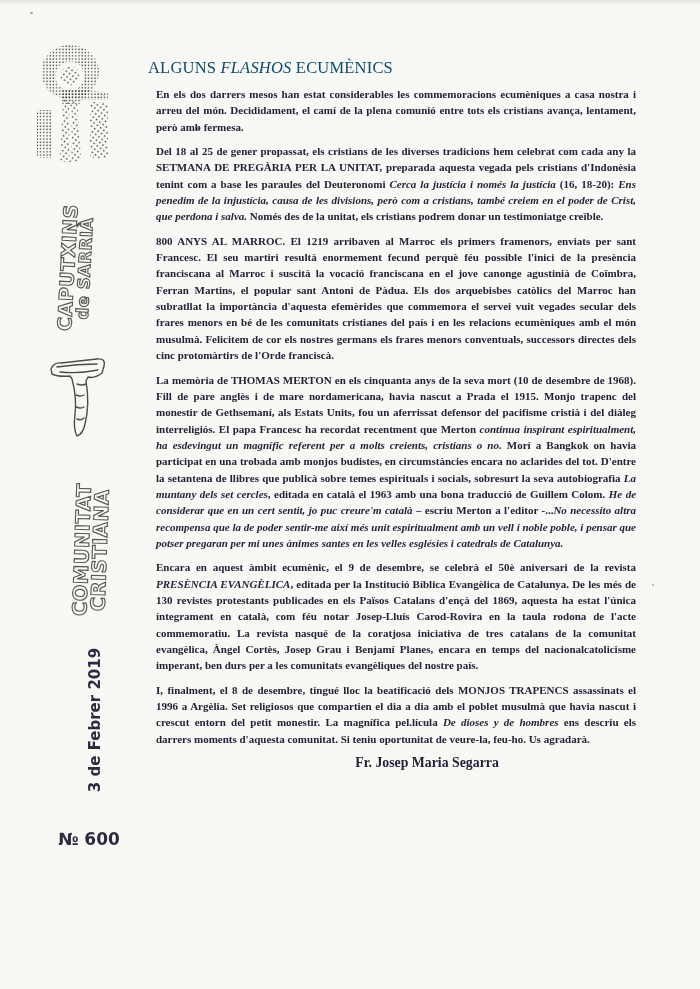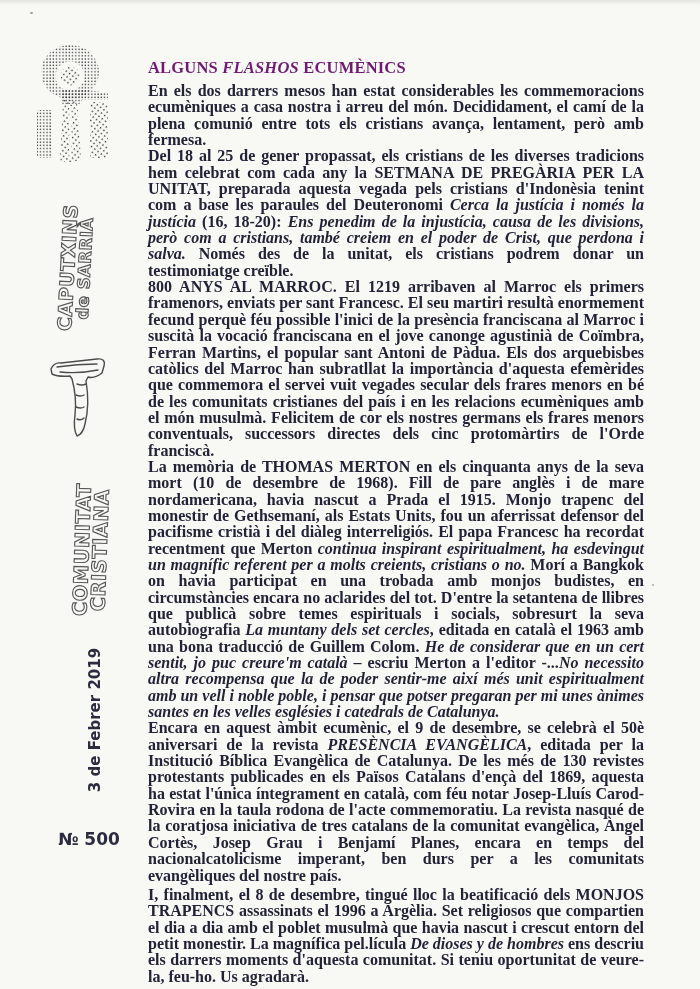--- a/index.html
+++ b/index.html
@@ -4,22 +4,22 @@
 <style>
   html,body{margin:0;padding:0;overflow:hidden;background:#ffffff;}
   .page{position:relative;width:700px;height:989px;background:#f8f8f4;
         font-family:"Liberation Serif",serif;overflow:hidden;}
   .scan-edge-top{position:absolute;top:0;left:0;width:700px;height:5px;
         background:linear-gradient(#e4e3df,rgba(248,248,244,0));}
   .speck{position:absolute;border-radius:50%;}
 
   
   .article{position:absolute;left:148px;top:58px;width:496px;color:#232338;}
-  .title{margin:0 0 5px 0;font-size:16.5px;font-weight:bold;letter-spacing:.2px;color:#701a75;}
-  .para{margin:0;font-size:16px;font-weight:bold;line-height:16.35px;
+  .title{margin:0 0 5px 0;font-size:16.5px;font-weight:normal;letter-spacing:.2px;color:#0c4a6e;}
+  .para{margin:8px;font-size:11px;font-weight:bold;line-height:16.35px;
         text-align:justify;text-justify:inter-word;}
   .para-final{margin-top:3px;}
   .run-normal{font-style:normal;}
   .run-italic{font-style:italic;}
   .signature{margin-top:6px;padding-left:62px;text-align:center;
         font-size:13.8px;font-weight:bold;color:#232338;}
 
   
   .sidebar{position:absolute;left:0;top:0;width:148px;height:989px;}
   .vwrap{position:absolute;transform:translate(-50%,-50%) rotate(-90deg);
@@ -90,21 +90,21 @@
       </g>
     </svg>
 
     <div class="vwrap comunitat">
       <div class="bubble l1">COMUNITAT</div>
       <div class="bubble l2">CRISTIANA</div>
     </div>
 
     <div class="date-v">3 de Febrer 2019</div>
 
-    <div class="issue">№ 500</div>
+    <div class="issue">№ 600</div>
   </div>
 
   <div class="article">
     <h1 class="title"><span class="run-normal">ALGUNS </span><span class="run-italic">FLASHOS</span><span class="run-normal"> ECUMÈNICS</span></h1>
     <p class="para"><span class="run-normal">En els dos darrers mesos han estat considerables les commemoracions ecumèniques a casa nostra i arreu del món. Decididament, el camí de la plena comunió entre tots els cristians avança, lentament, però amb fermesa.</span></p>
     <p class="para"><span class="run-normal">Del 18 al 25 de gener propassat, els cristians de les diverses tradicions hem celebrat com cada any la SETMANA DE PREGÀRIA PER LA UNITAT, preparada aquesta vegada pels cristians d'Indonèsia tenint com a base les paraules del Deuteronomi </span><span class="run-italic">Cerca la justícia i només la justícia</span><span class="run-normal"> (16, 18-20): </span><span class="run-italic">Ens penedim de la injustícia, causa de les divisions, però com a cristians, també creiem en el poder de Crist, que perdona i salva.</span><span class="run-normal"> Només des de la unitat, els cristians podrem donar un testimoniatge creïble.</span></p>
     <p class="para"><span class="run-normal">800 ANYS AL MARROC. El 1219 arribaven al Marroc els primers framenors, enviats per sant Francesc. El seu martiri resultà enormement fecund perquè féu possible l'inici de la presència franciscana al Marroc i suscità la vocació franciscana en el jove canonge agustinià de Coïmbra, Ferran Martins, el popular sant Antoni de Pàdua. Els dos arquebisbes catòlics del Marroc han subratllat la importància d'aquesta efemèrides que commemora el servei vuit vegades secular dels frares menors en bé de les comunitats cristianes del país i en les relacions ecumèniques amb el món musulmà. Felicitem de cor els nostres germans els frares menors conventuals, successors directes dels cinc protomàrtirs de l'Orde franciscà.</span></p>
     <p class="para"><span class="run-normal">La memòria de THOMAS MERTON en els cinquanta anys de la seva mort (10 de desembre de 1968). Fill de pare anglès i de mare nordamericana, havia nascut a Prada el 1915. Monjo trapenc del monestir de Gethsemaní, als Estats Units, fou un aferrissat defensor del pacifisme cristià i del diàleg interreligiós. El papa Francesc ha recordat recentment que Merton </span><span class="run-italic">continua inspirant espiritualment, ha esdevingut un magnífic referent per a molts creients, cristians o no.</span><span class="run-normal"> Morí a Bangkok on havia participat en una trobada amb monjos budistes, en circumstàncies encara no aclarides del tot. D'entre la setantena de llibres que publicà sobre temes espirituals i socials, sobresurt la seva autobiografia </span><span class="run-italic">La muntany dels set cercles</span><span class="run-normal">, editada en català el 1963 amb una bona traducció de Guillem Colom. </span><span class="run-italic">He de considerar que en un cert sentit, jo puc creure'm català</span><span class="run-normal"> – escriu Merton a l'editor -...</span><span class="run-italic">No necessito altra recompensa que la de poder sentir-me així més unit espiritualment amb un vell i noble poble, i pensar que potser pregaran per mi unes ànimes santes en les velles esglésies i catedrals de Catalunya.</span></p>
     <p class="para"><span class="run-normal">Encara en aquest àmbit ecumènic, el 9 de desembre, se celebrà el 50è aniversari de la revista </span><span class="run-italic">PRESÈNCIA EVANGÈLICA</span><span class="run-normal">, editada per la Institució Bíblica Evangèlica de Catalunya. De les més de 130 revistes protestants publicades en els Països Catalans d'ençà del 1869, aquesta ha estat l'única íntegrament en català, com féu notar Josep-Lluís Carod-Rovira en la taula rodona de l'acte commemoratiu. La revista nasqué de la coratjosa iniciativa de tres catalans de la comunitat evangèlica, Àngel Cortès, Josep Grau i Benjamí Planes, encara en temps del nacionalcatolicisme imperant, ben durs per a les comunitats evangèliques del nostre país.</span></p>
     <p class="para para-final"><span class="run-normal">I, finalment, el 8 de desembre, tingué lloc la beatificació dels MONJOS TRAPENCS assassinats el 1996 a Argèlia. Set religiosos que compartien el dia a dia amb el poblet musulmà que havia nascut i crescut entorn del petit monestir. La magnífica pel.lícula </span><span class="run-italic">De dioses y de hombres</span><span class="run-normal"> ens descriu els darrers moments d'aquesta comunitat. Si teniu oportunitat de veure-la, feu-ho. Us agradarà.</span></p>

